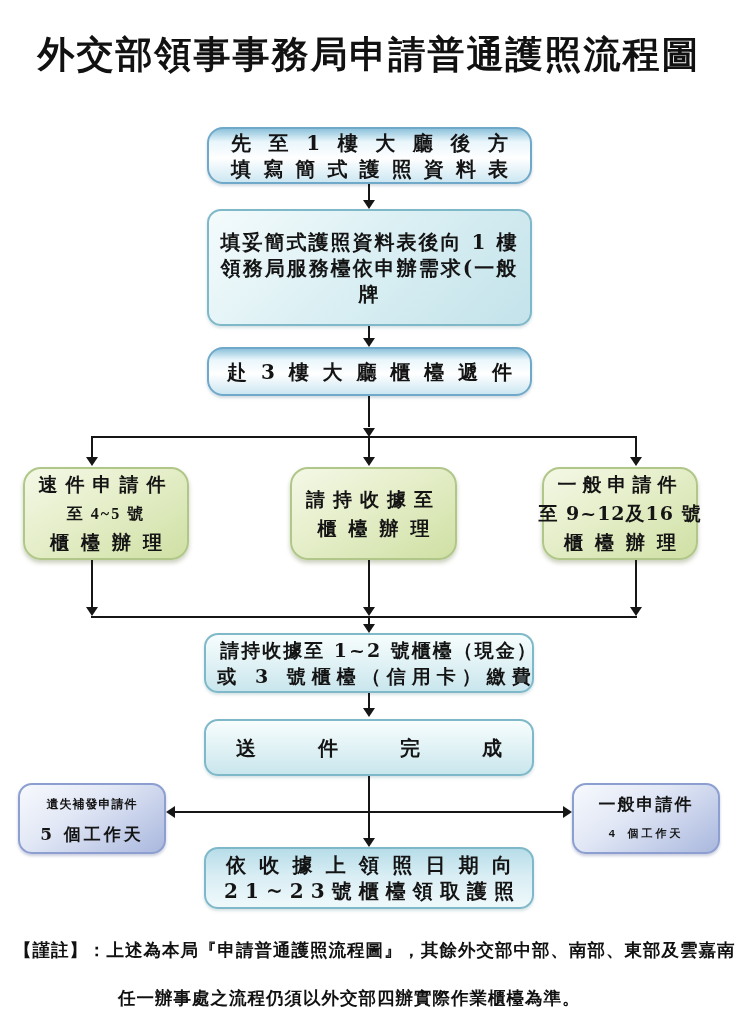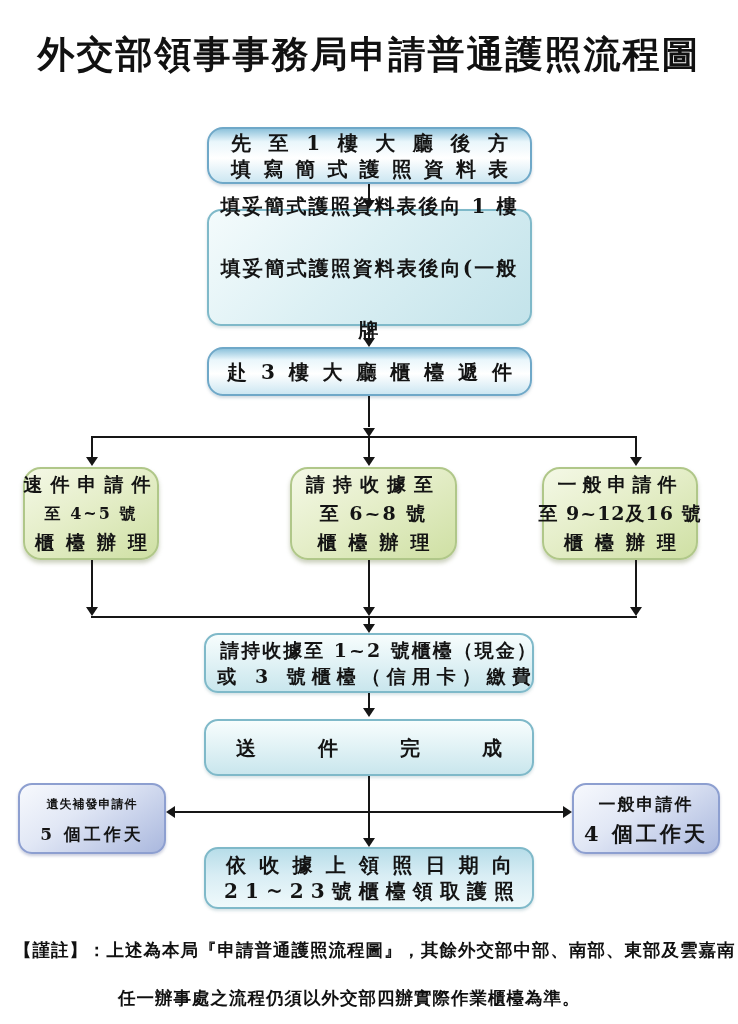--- a/index.html
+++ b/index.html
@@ -66,23 +66,23 @@
         <span>照</span>
         <span>資</span>
         <span>料</span>
         <span>表</span>
       </div>
   </div>
 
   <div class="vline" style="left:368px;top:184px;height:17px;"></div>
   <div class="ah-d" style="left:363px;top:200px;"></div>
 
-  <div class="box box-cyan" style="left:207px;top:209px;width:325px;height:117px;padding:0 8px;gap:36px;">
+  <div class="box box-cyan" style="left:207px;top:209px;width:325px;height:117px;padding:0 8px;">
     <div class="ln" style="letter-spacing:2px;">填妥簡式護照資料表後向 1 樓</div>
-    <div class="ln" style="letter-spacing:2px;">填妥簡式護照資料表後向(一般</div>
+    <div class="ln" style="letter-spacing:2px;">領務局服務檯依申辦需求(一般</div>
     <div class="ln" style="letter-spacing:2px;">牌</div>
   </div>
 
   <div class="vline" style="left:368px;top:326px;height:13px;"></div>
   <div class="ah-d" style="left:363px;top:338px;"></div>
 
   <div class="box box-blue" style="left:207px;top:347px;width:325px;height:49px;">
     <div class="ln spread" style="padding:0 18px;">
         <span>赴</span>
         <span>3</span>
@@ -100,29 +100,28 @@
   <div class="ah-d" style="left:363px;top:428px;"></div>
   <div class="hline" style="left:91px;top:436px;width:546px;"></div>
 
   <div class="vline" style="left:91px;top:438px;height:20px;"></div>
   <div class="ah-d" style="left:86px;top:457px;"></div>
   <div class="vline" style="left:368px;top:438px;height:20px;"></div>
   <div class="ah-d" style="left:363px;top:457px;"></div>
   <div class="vline" style="left:635px;top:438px;height:20px;"></div>
   <div class="ah-d" style="left:630px;top:457px;"></div>
 
-  <div class="box box-green" style="left:23px;top:467px;width:136px;height:93px;">
+  <div class="box box-green" style="left:23px;top:467px;width:166px;height:93px;font-family:Liberation Serif, serif;">
     <div class="ln" style="font-size:19px;line-height:29px;letter-spacing:8px;">速件申請件</div>
     <div class="ln" style="font-size:16px;line-height:29px;letter-spacing:2px;">至 4~5 號</div>
     <div class="ln" style="font-size:19px;line-height:29px;letter-spacing:12px;margin-right:-12px;">櫃檯辦理</div>
   </div>
 
   <div class="box box-green" style="left:290px;top:467px;width:167px;height:93px;">
     <div class="ln" style="font-size:19px;line-height:29px;letter-spacing:8px;">請持收據至</div>
-    <div class="ln" style="font-size:19px;line-height:29px;letter-spacing:2px;">至 6~8 號</div>
     <div class="ln" style="font-size:19px;line-height:29px;letter-spacing:12px;margin-right:-12px;">櫃檯辦理</div>
   </div>
 
   <div class="box box-green" style="left:542px;top:467px;width:156px;height:93px;">
     <div class="ln" style="font-size:19px;line-height:29px;letter-spacing:6px;">一般申請件</div>
     <div class="ln" style="font-size:19px;line-height:29px;letter-spacing:1px;">至 9~12及16 號</div>
     <div class="ln" style="font-size:19px;line-height:29px;letter-spacing:12px;margin-right:-12px;">櫃檯辦理</div>
   </div>
 
   <div class="vline" style="left:91px;top:560px;height:48px;"></div>
@@ -158,21 +157,21 @@
   <div class="ah-r" style="left:563px;top:806px;"></div>
   <div class="ah-d" style="left:363px;top:838px;"></div>
 
   <div class="box box-lav" style="left:18px;top:783px;width:148px;height:71px;">
     <div class="ln" style="font-size:12px;line-height:30px;letter-spacing:1px;">遺失補發申請件</div>
     <div class="ln" style="font-size:17px;line-height:30px;letter-spacing:3px;">5 個工作天</div>
   </div>
 
   <div class="box box-lav" style="left:572px;top:783px;width:148px;height:71px;">
     <div class="ln" style="font-size:17px;line-height:30px;letter-spacing:2px;">一般申請件</div>
-    <div class="ln" style="font-size:21px;line-height:30px;letter-spacing:3px;">4 個工作天</div>
+    <div class="ln" style="font-size:11px;line-height:30px;letter-spacing:3px;font-family:Liberation Mono, monospace;">4 個工作天</div>
   </div>
 
   <div class="box box-cyan3" style="left:204px;top:847px;width:330px;height:62px;">
     <div class="ln spread" style="padding:0 20px;">
         <span>依</span>
         <span>收</span>
         <span>據</span>
         <span>上</span>
         <span>領</span>
         <span>照</span>

